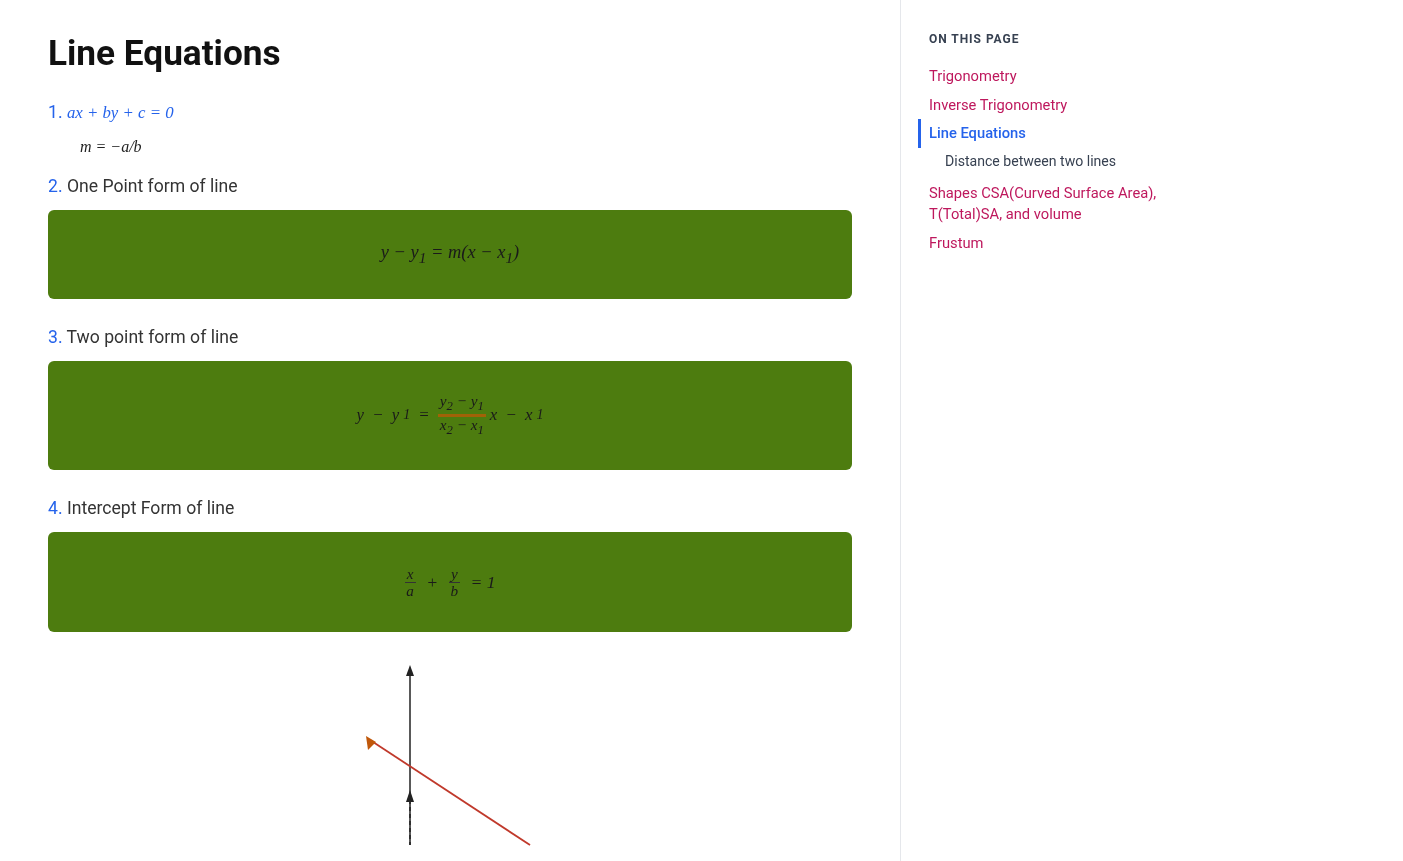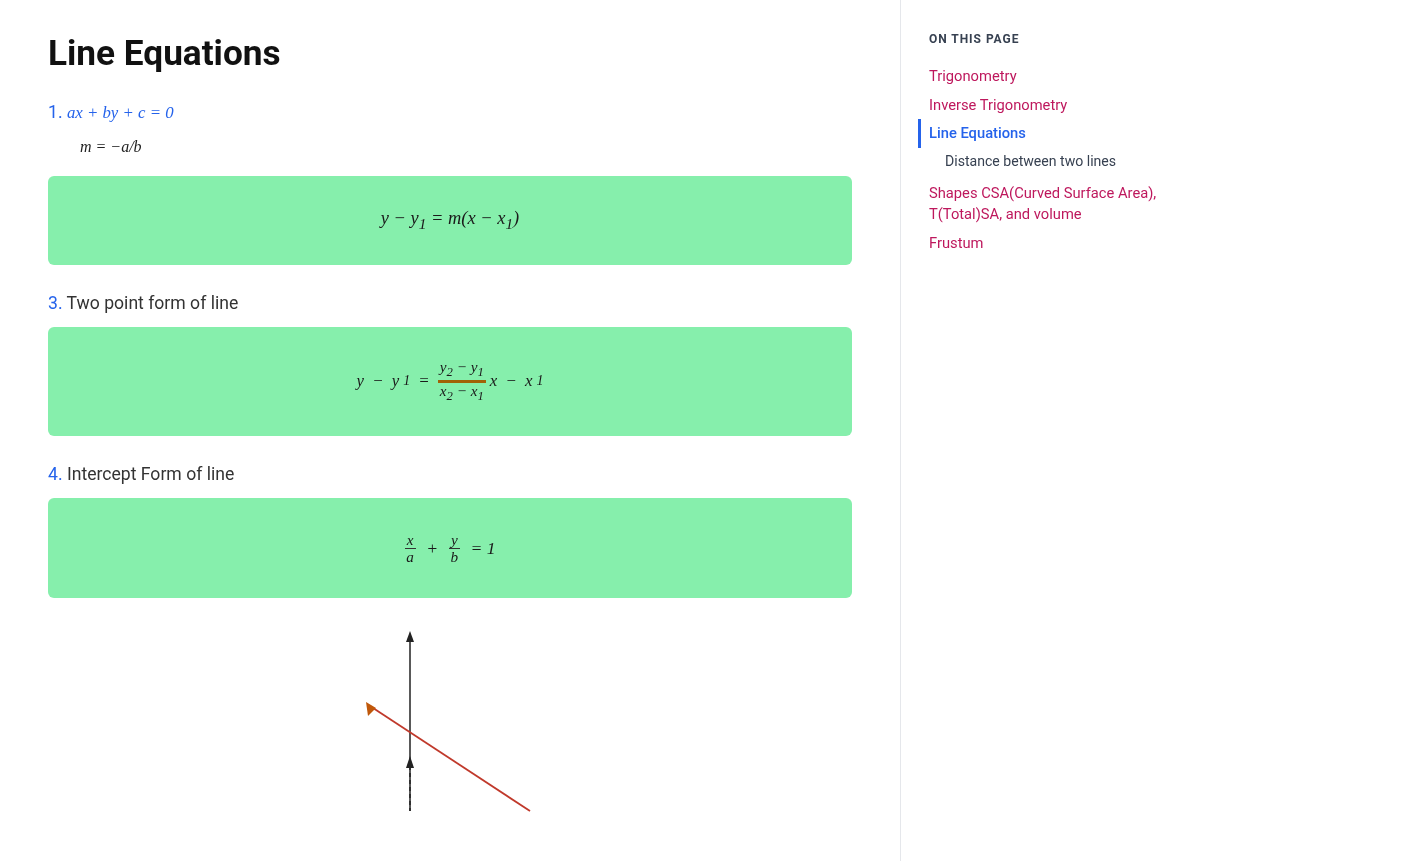--- a/index.html
+++ b/index.html
@@ -28,21 +28,21 @@
       font-size: 1.1rem;
       font-weight: 400;
       color: #333;
       margin-bottom: 14px;
     }
     .section-heading a, .section-heading span.num {
       color: #2563eb;
       text-decoration: none;
     }
     .formula-box {
-      background: #86efac;
+      background: #4d7c0f;
       border-radius: 6px;
       padding: 32px 16px;
       text-align: center;
       margin-bottom: 8px;
     }
     .item-1 {
       margin-bottom: 20px;
     }
     
     .math {
@@ -109,20 +109,24 @@
       </span>
     </div>
     <div style="margin-left:32px;">
       <span class="math" style="font-size:1rem; color:#222; font-family:'Times New Roman',serif;">
         <i>m</i> = −<i>a</i>/<i>b</i>
       </span>
     </div>
   </div>
 
   <div class="section">
+    <div class="section-heading">
+      <span style="color:#2563eb;">2.</span>
+      <span> One Point form of line</span>
+    </div>
     <div class="formula-box">
       <span class="math" style="font-size:1.15rem; font-family:'Times New Roman',serif;">
         <i>y</i> − <i>y</i><sub>1</sub> = <i>m</i>(<i>x</i> − <i>x</i><sub>1</sub>)
       </span>
     </div>
   </div>
 
   <div class="section">
     <div class="section-heading">
       <span style="color:#2563eb;">3.</span>

